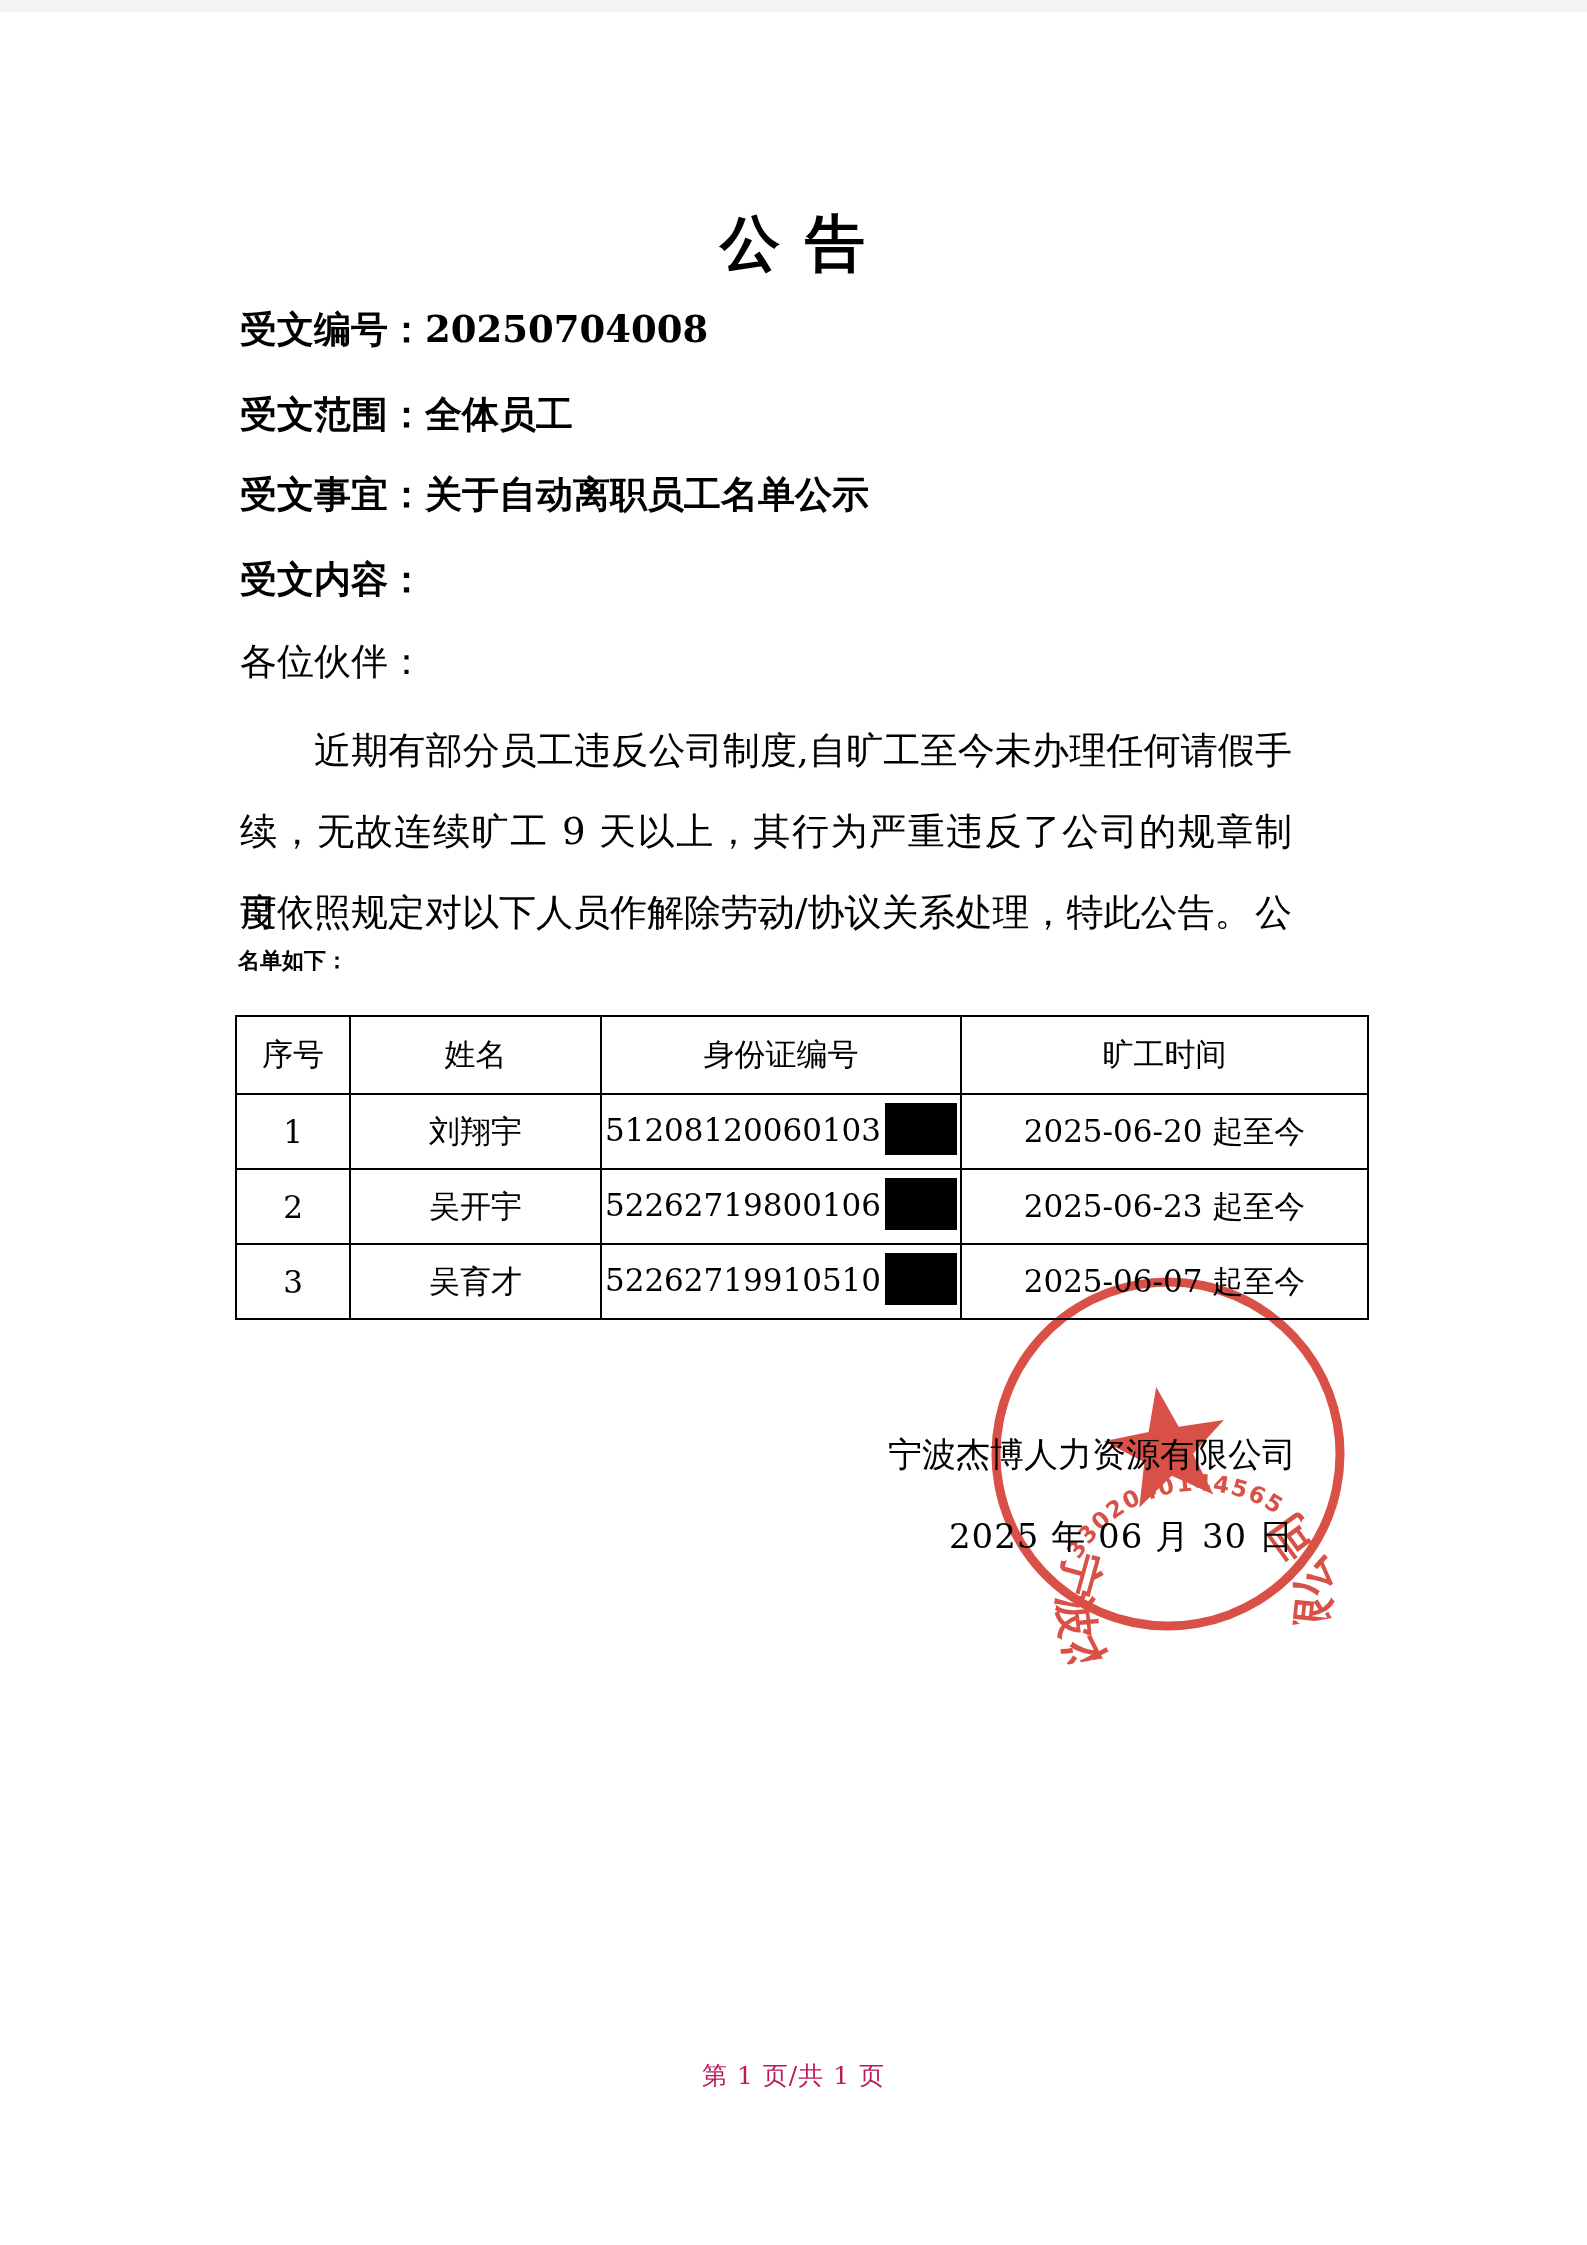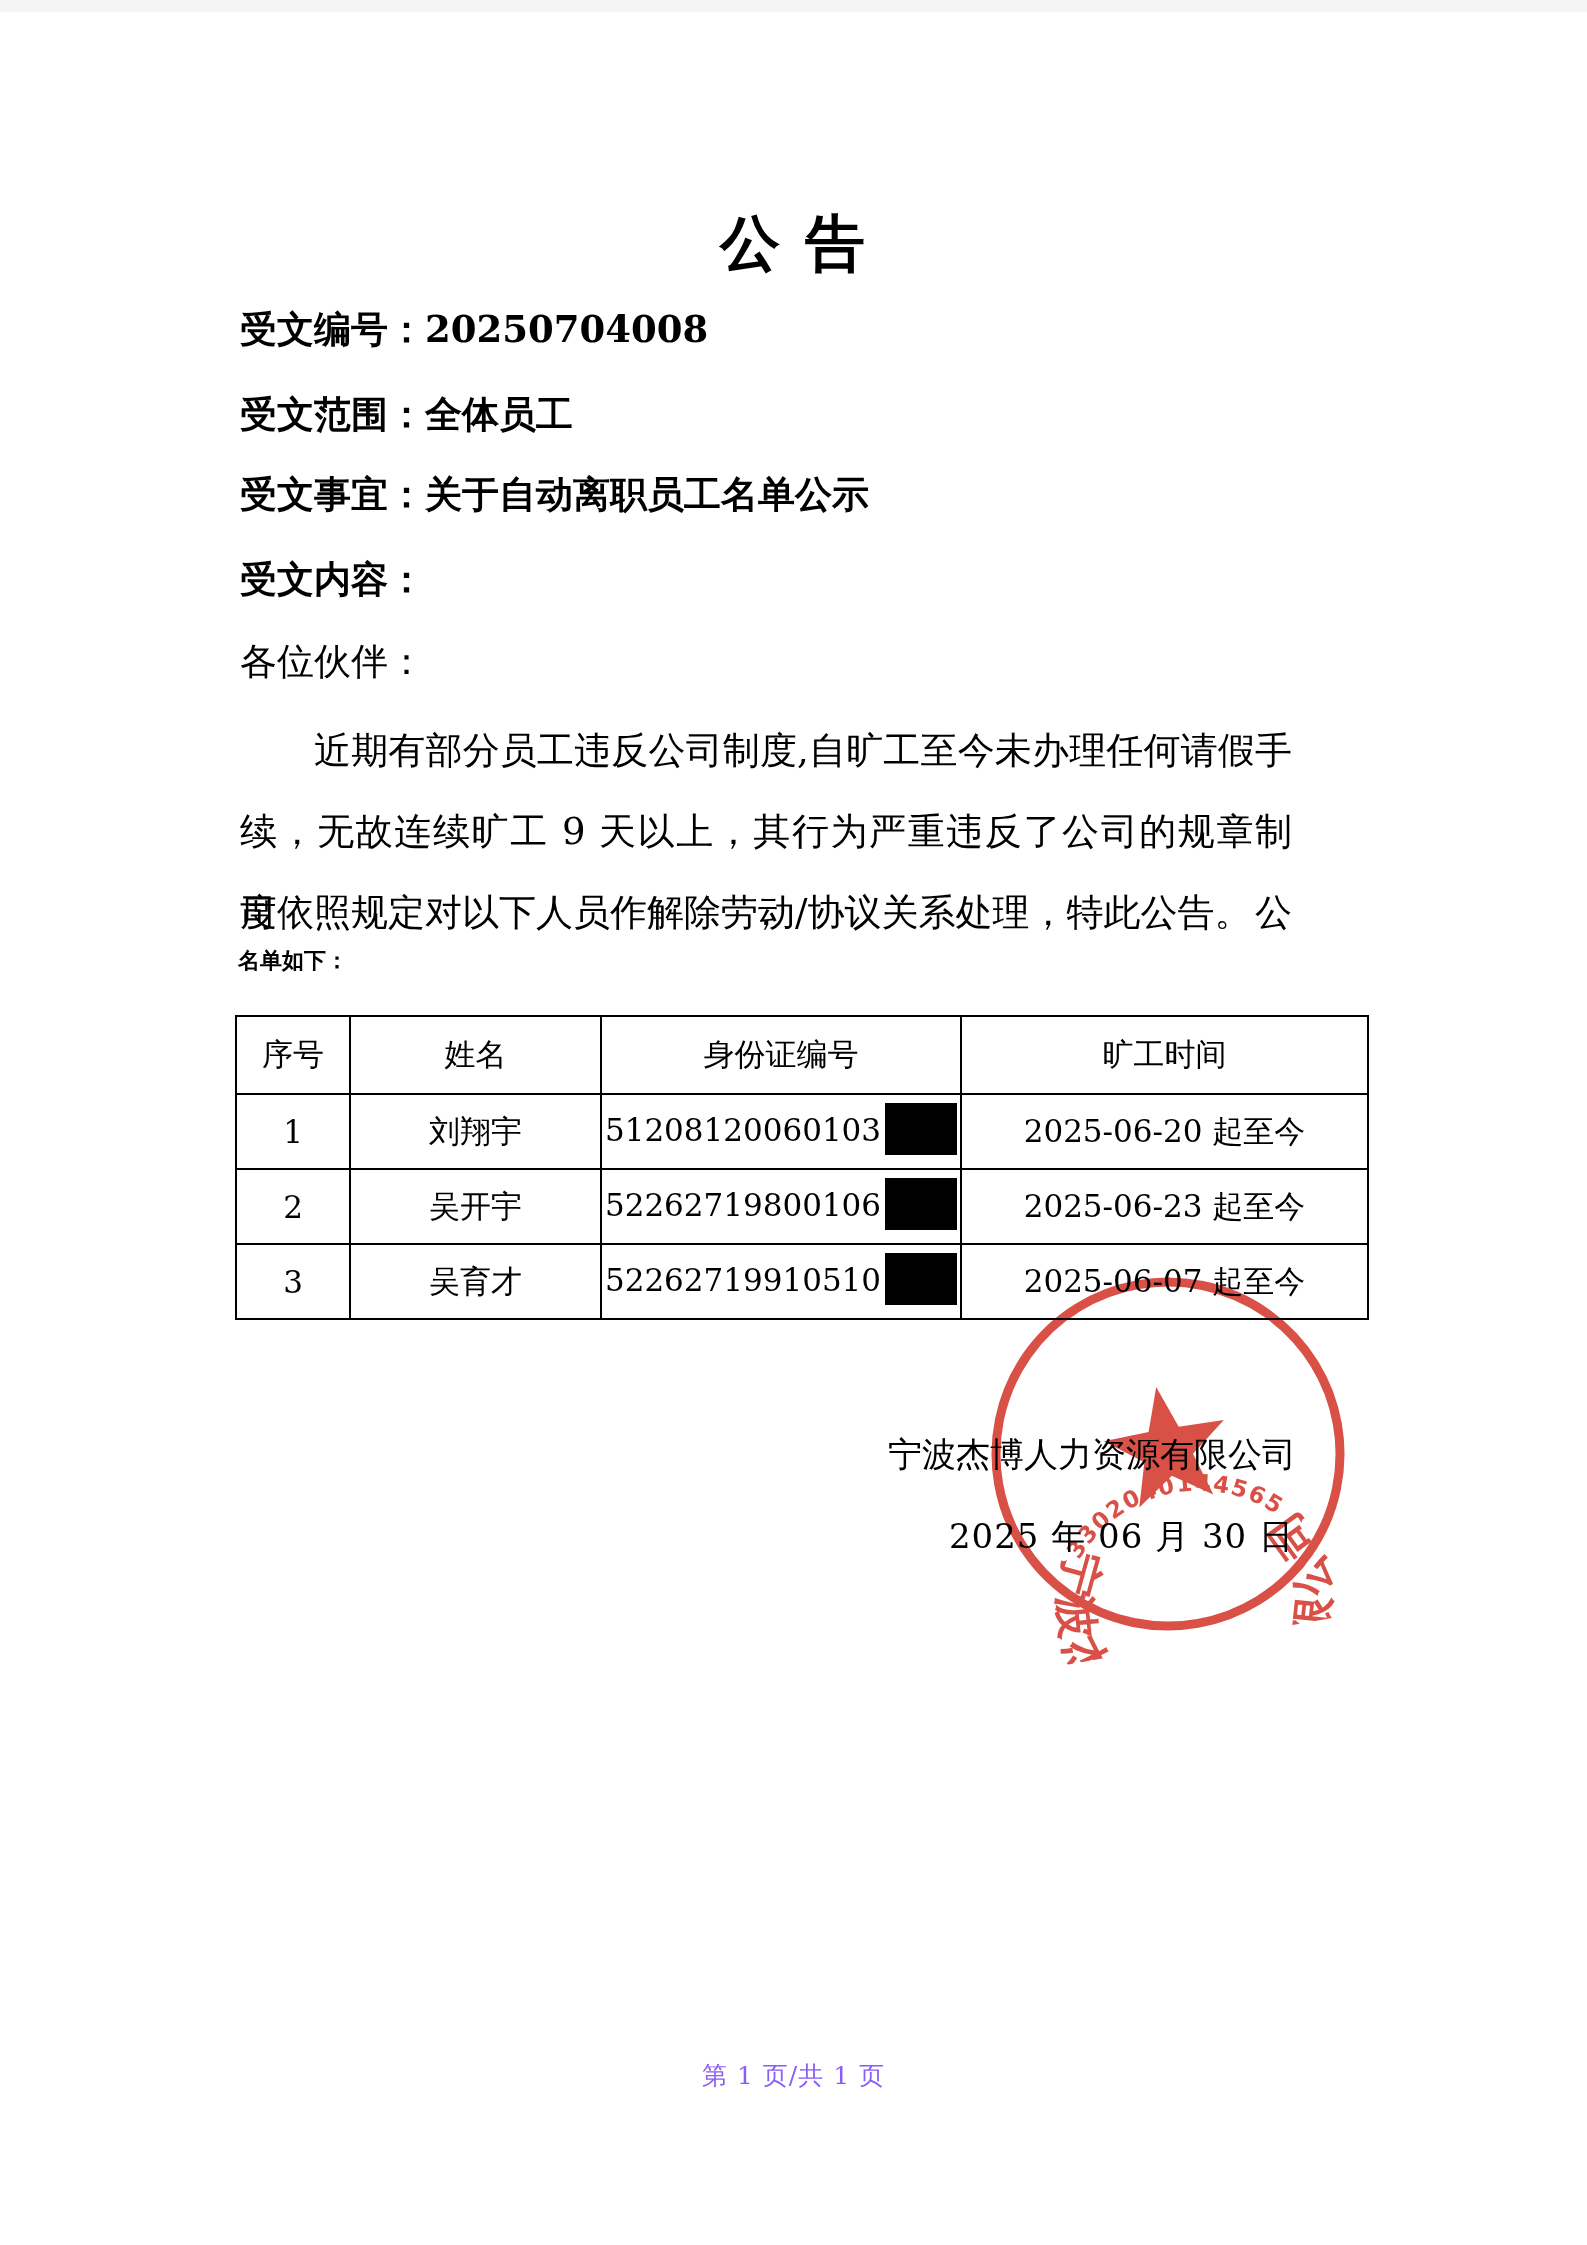--- a/index.html
+++ b/index.html
@@ -79,21 +79,21 @@
     position:absolute;left:978px;top:1252px;
     width:380px;height:380px;
     transform:rotate(-10deg);
     opacity:0.88;
     mix-blend-mode:multiply;
     pointer-events:none;
   }
   .page-footer{
     position:absolute;left:0;top:2046px;width:100%;
     text-align:center;
-    font-size:25px;line-height:36px;color:#8b5cf6;
+    font-size:25px;line-height:36px;color:#be185d;
     letter-spacing:1px;
   }
 </style>
 </head>
 <body>
 
 <div class="page">
 
   <div class="doc-title">公 告</div>
 

